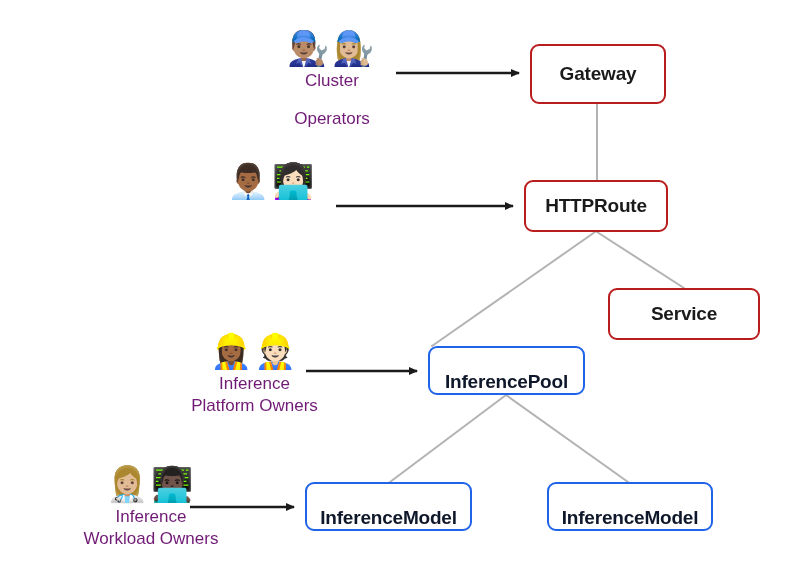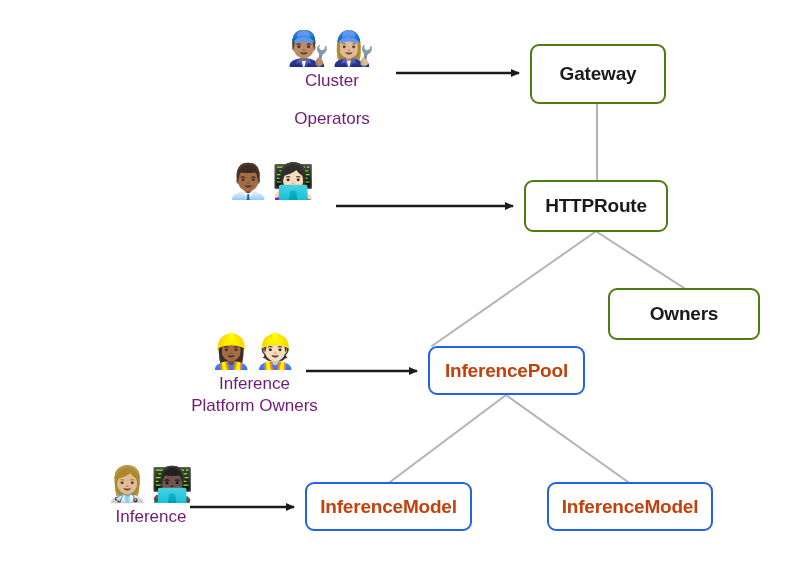--- a/index.html
+++ b/index.html
@@ -29,28 +29,29 @@
     display: flex;
     align-items: center;
     justify-content: center;
     background: #ffffff;
     border-radius: 9px;
     font-weight: bold;
     letter-spacing: -0.2px;
     z-index: 3;
   }
   .node.gray {
-    border: 2px solid #4d7c0f;
+    border: 2px solid #b91c1c;
     color: #1a1a1a;
     font-size: 19px;
   }
   .node.blue {
     border: 2.5px solid #1f63e8;
-    color: #c2410c;
+    color: #0f172a;
     font-size: 19px;
+    align-items: flex-end;
   }
   .actor {
     position: absolute;
     display: flex;
     flex-direction: column;
     align-items: center;
     z-index: 3;
   }
   .actor-icons {
     font-size: 34px;
@@ -95,21 +96,21 @@
   </svg>
 
   <div id="nodes-layer">
       <div class="node gray" style="left: 530px; top: 44px; width: 136px; height: 60px;">
         <span>Gateway</span>
       </div>
       <div class="node gray" style="left: 524px; top: 180px; width: 144px; height: 52px;">
         <span>HTTPRoute</span>
       </div>
       <div class="node gray" style="left: 608px; top: 288px; width: 152px; height: 52px;">
-        <span>Owners</span>
+        <span>Service</span>
       </div>
       <div class="node blue" style="left: 428px; top: 346px; width: 157px; height: 49px;">
         <span>InferencePool</span>
       </div>
       <div class="node blue" style="left: 305px; top: 482px; width: 167px; height: 49px;">
         <span>InferenceModel</span>
       </div>
       <div class="node blue" style="left: 547px; top: 482px; width: 166px; height: 49px;">
         <span>InferenceModel</span>
       </div>
@@ -124,16 +125,17 @@
         <div class="actor-icons">👨🏾‍💼👩🏻‍💻</div>
       </div>
       <div class="actor" style="left: 172px; top: 331px; width: 165px;">
         <div class="actor-icons">👷🏾‍♀️👷🏻</div>
         <div class="actor-label">Inference</div>
         <div class="actor-label" style="margin-top: 0px;">Platform Owners</div>
       </div>
       <div class="actor" style="left: 62px; top: 464px; width: 178px;">
         <div class="actor-icons">👩🏼‍⚕️👨🏿‍💻</div>
         <div class="actor-label">Inference</div>
+        <div class="actor-label" style="margin-top: 0px;">Workload Owners</div>
       </div>
     </div>
 
 </div>
 
 </body></html>

